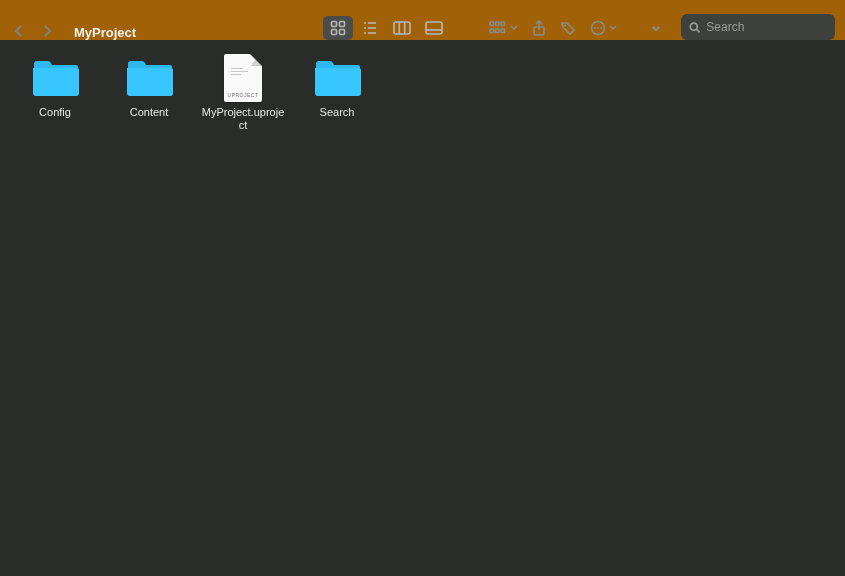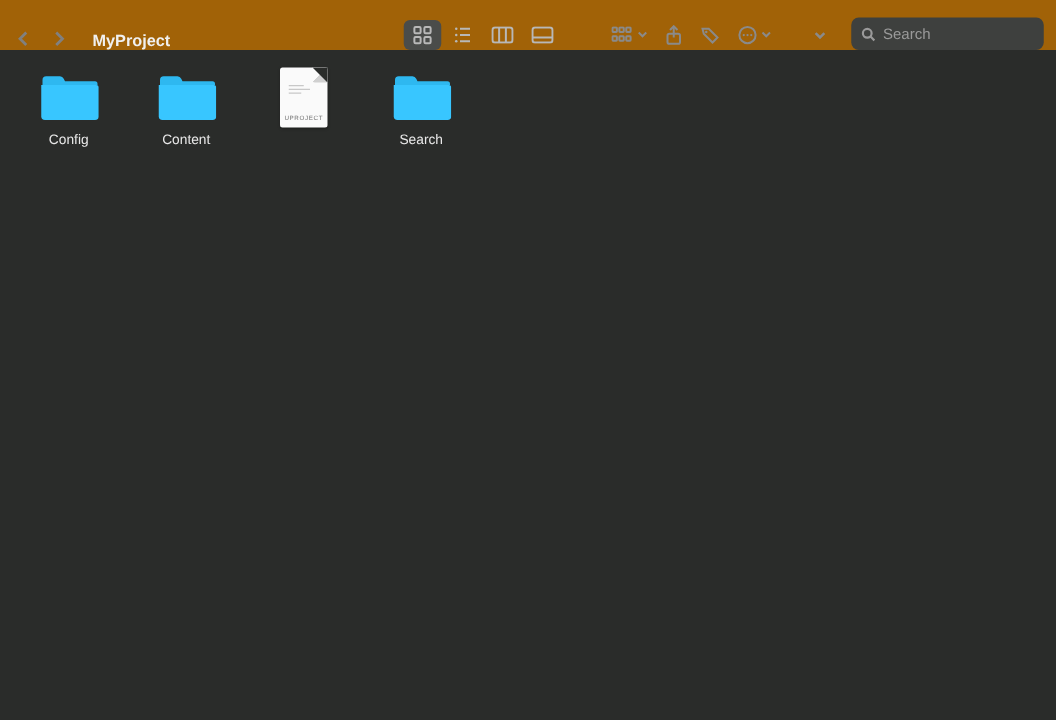--- a/index.html
+++ b/index.html
@@ -353,20 +353,21 @@
       <div class="file-doc">
         <div class="file-fold"></div>
         <div class="file-lines">
             <div></div>
             <div></div>
             <div></div>
           </div>
         <div class="file-ext-label">UPROJECT</div>
       </div>
     </div>
+    <div class="item-label">MyProject.uproject</div>
   </div>
 
   <div class="item">
     <div class="item-icon">
       <svg class="folder-svg" width="48" height="40" viewBox="0 0 48 40">
         <path class="tab" d="M3 6 Q3 3 6 3 L17 3 Q19 3 20 5 L21 7 L45 7 Q47 7 47 9 L47 10 L3 10 Z"></path>
         <path class="body" d="M2 10 L46 10 Q48 10 48 12 L48 35 Q48 38 45 38 L5 38 Q2 38 2 35 Z"></path>
       </svg>
     </div>
     <div class="item-label">Search</div>

